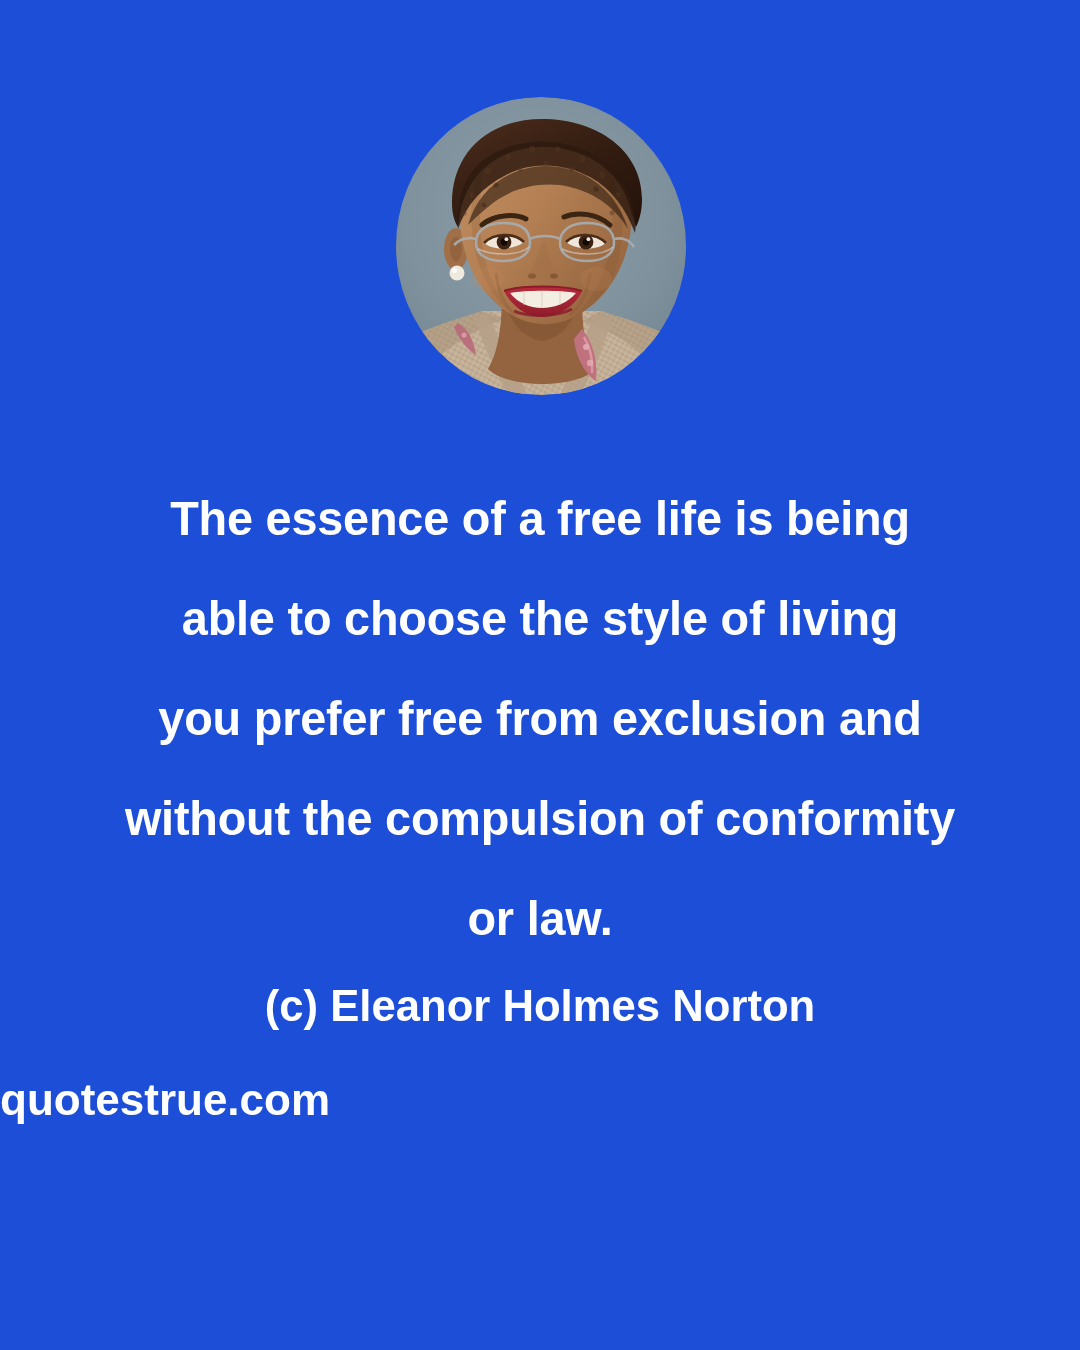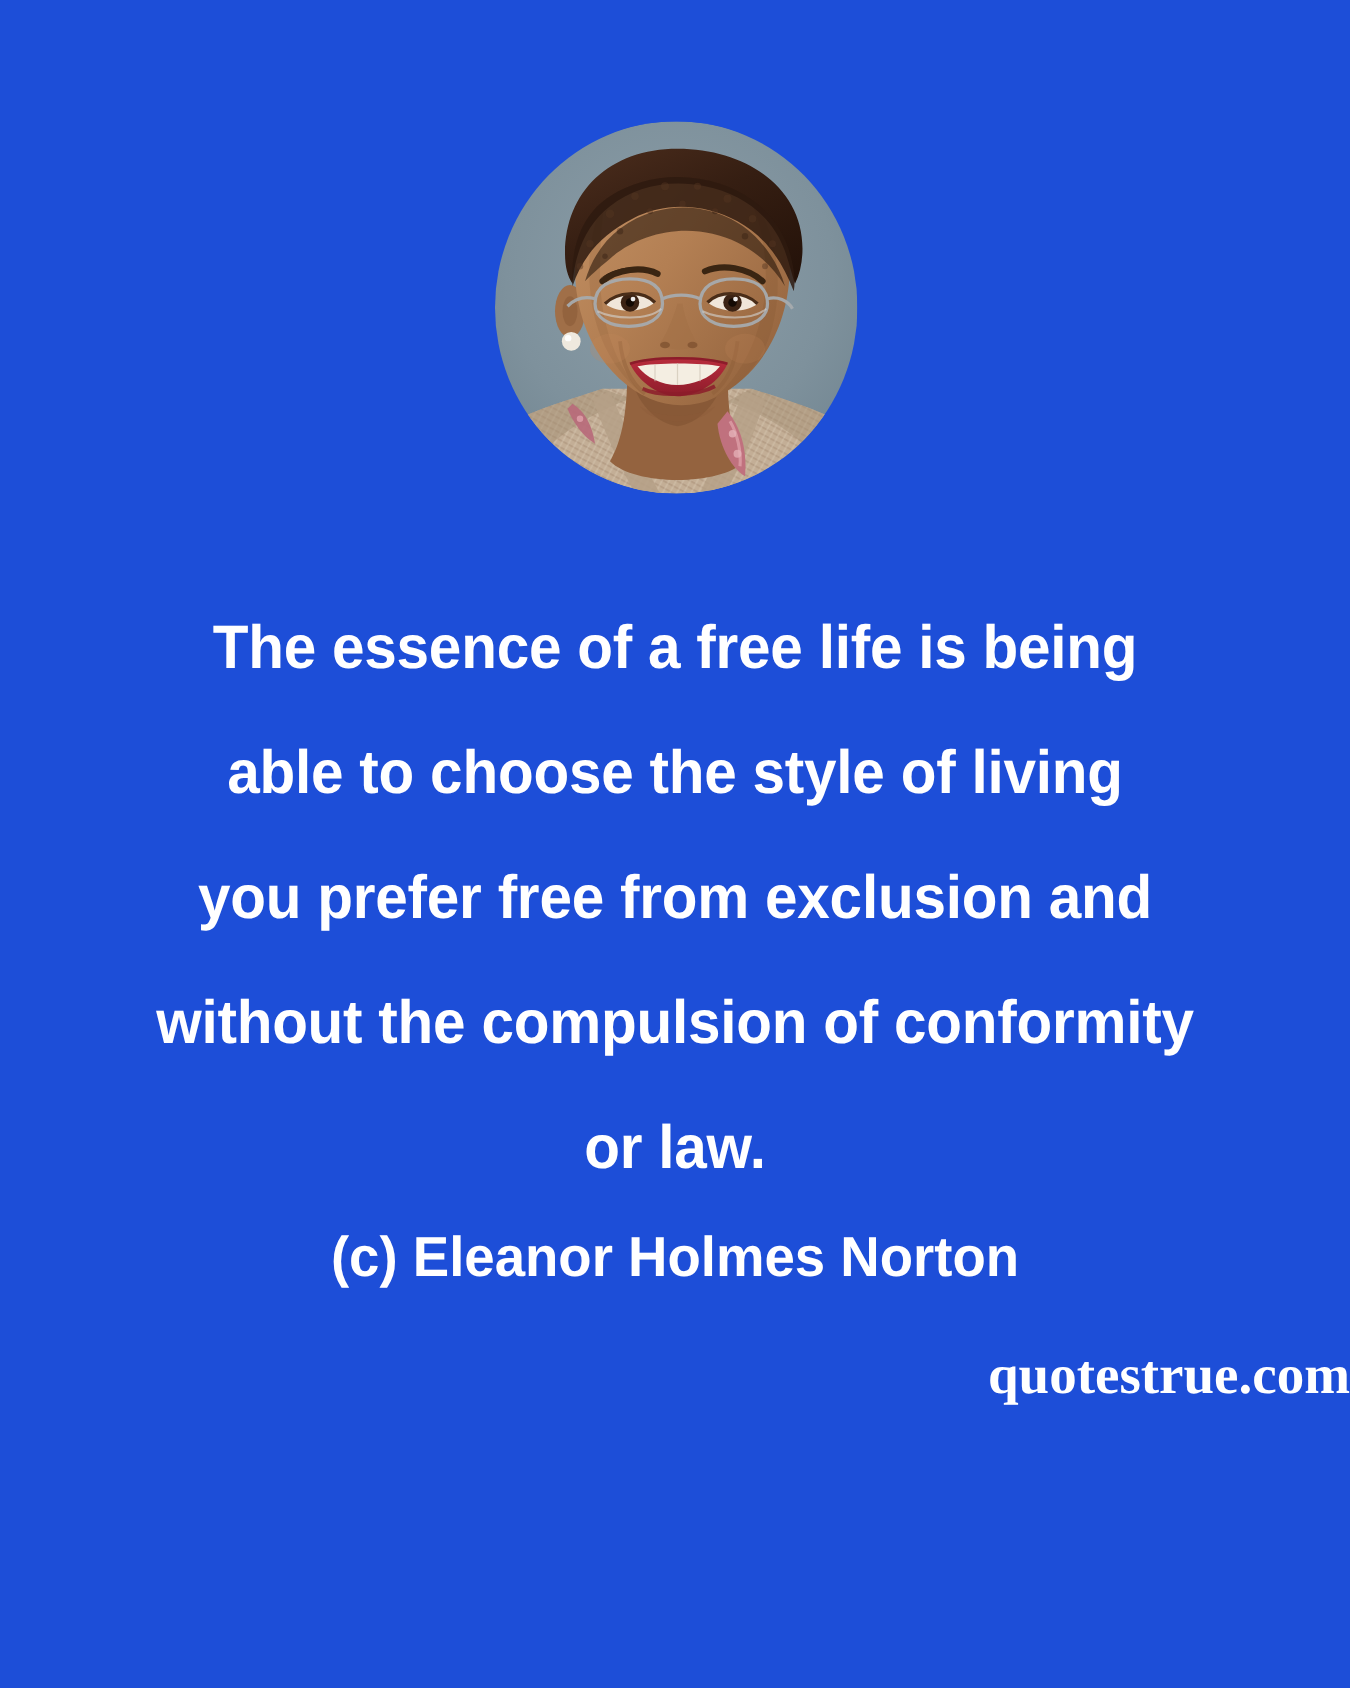--- a/index.html
+++ b/index.html
@@ -64,23 +64,23 @@
     font-weight: 700;
     line-height: 56px;
     white-space: nowrap;
     transform: scaleX(0.97);
   }
   .site {
     position: absolute;
     left: 0;
     top: 1072px;
     width: 1080px;
-    text-align: right;
+    text-align: left;
     color: #FFFFFF;
-    font-family: Liberation Serif, serif;
+    font-family: Liberation Sans, sans-serif;
     font-size: 44px;
     font-weight: 600;
     line-height: 56px;
     white-space: nowrap;
   }
 </style>
 </head>
 <body>
 
 <div id="card">

